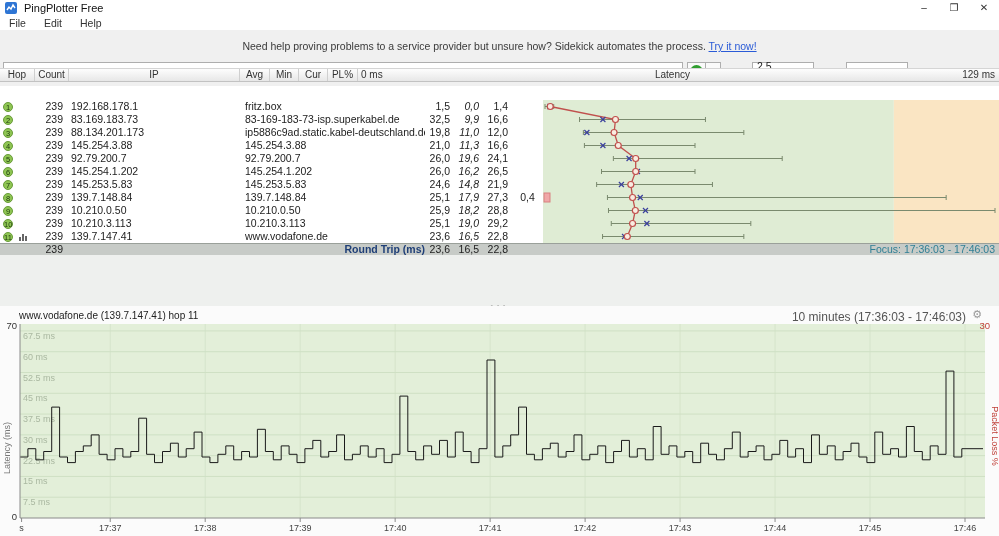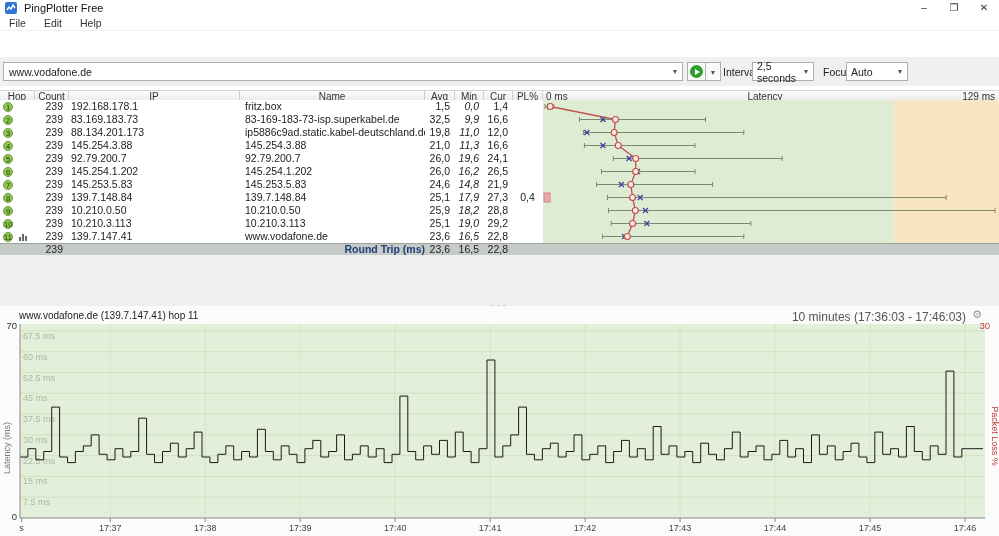--- a/index.html
+++ b/index.html
@@ -31,21 +31,21 @@
   .playcircle:after { content:""; position:absolute; left:5px; top:3.5px; border-left:5px solid #fff; border-top:3px solid transparent; border-bottom:3px solid transparent; }
   .playdrop { width:15px; height:19px; background:#fafafa; border:1px solid #aeaeae; border-left:none; text-align:center; font-size:7px; line-height:19px; color:#555; }
   .tlabel { position:absolute; top:9px; font-size:10.5px; color:#222; }
   .selbox { position:absolute; top:5px; height:19px; background:#fff; border:1px solid #aeaeae; display:flex; align-items:center; }
   .selbox .val { flex:1; padding-left:4px; font-size:10.5px; }
   .legendlabels { position:absolute; top:59px; font-size:9px; color:#333; }
   .legendbar { position:absolute; left:917px; top:72px; width:81px; height:6px;
     background:linear-gradient(to right,#44b244 0%,#7fc13c 35%,#e8c33c 52%,#eda63a 72%,#e25544 88%,#d93a2b 100%); }
 
   
-  .gridheader { position:absolute; top:90px; left:0; width:999px; height:14px; display:flex;
+  .gridheader { position:absolute; top:68px; left:0; width:999px; height:14px; display:flex;
      background:linear-gradient(#fdfdfd,#e7e7e7); border-top:1px solid #d5d5d5; border-bottom:1px solid #c2c2c2; font-size:10px; color:#333; }
   .hcell { line-height:12px; text-align:center; border-right:1px solid #cfcfcf; }
   .lat-header { flex:1; display:flex; line-height:12px; }
   .lat-header .l0 { padding-left:3px; }
   .lat-header .lt { flex:1; text-align:center; }
   .lat-header .lr { padding-right:4px; }
 
   
   .rows { position:absolute; top:100px; left:0; width:999px; height:143px; }
   .trow { display:flex; width:543px; height:13px; background:#fff; }
@@ -104,20 +104,24 @@
       <span class="wbtn">✕</span>
     </div>
   </div>
 
   <div class="menubar">
     <span class="menuitem">File</span>
     <span class="menuitem">Edit</span>
     <span class="menuitem">Help</span>
   </div>
 
+  <div class="banner">
+    <span>Need help proving problems to a service provider but unsure how? Sidekick automates the process.</span>
+    <a href="#">Try it now!</a>
+  </div>
 
   <div class="toolbar">
     <div class="targetbox">
       <span class="val">www.vodafone.de</span>
       <span class="combo-arrow">▼</span>
     </div>
     <div class="playgroup">
       <div class="playbtn">
           <div class="playcircle"></div>
         </div>
@@ -135,21 +139,20 @@
     </div>
     <span class="legendlabels" style="left:921px;">100ms</span>
     <span class="legendlabels" style="left:952px;">200ms</span>
     <div class="legendbar"></div>
   </div>
 
   <div class="gridheader">
     <div class="hcell" style="width:35px;">Hop</div>
     <div class="hcell" style="width:34px;">Count</div>
     <div class="hcell" style="width:171px;">IP</div>
-    <div class="hcell" style="width:185px;">Name</div>
     <div class="hcell" style="width:30px;">Avg</div>
     <div class="hcell" style="width:29px;">Min</div>
     <div class="hcell" style="width:29px;">Cur</div>
     <div class="hcell" style="width:30px;">PL%</div>
     <div class="lat-header">
       <span class="l0">0 ms</span>
       <span class="lt">Latency</span>
       <span class="lr">129 ms</span>
     </div>
   </div>
@@ -367,20 +370,21 @@
     </div>
 
   <div class="summary">
     <div class="s-hop"></div>
     <div class="s-count">239</div>
     <div class="s-ip"></div>
     <div class="s-label">Round Trip (ms)</div>
     <div class="s-avg">23,6</div>
     <div class="s-min">16,5</div>
     <div class="s-cur">22,8</div>
+    <div class="s-focus">Focus: 17:36:03 - 17:46:03</div>
   </div>
 
   <div class="gaparea"></div>
   <div class="splitdots">•••</div>
 
   <div class="timepanel">
     <span class="tp-title">www.vodafone.de (139.7.147.41) hop 11</span>
     <span class="tp-range">10 minutes (17:36:03 - 17:46:03)</span>
     <span class="tp-gear">⚙</span>
     <svg id="timesvg" width="999" height="218">

